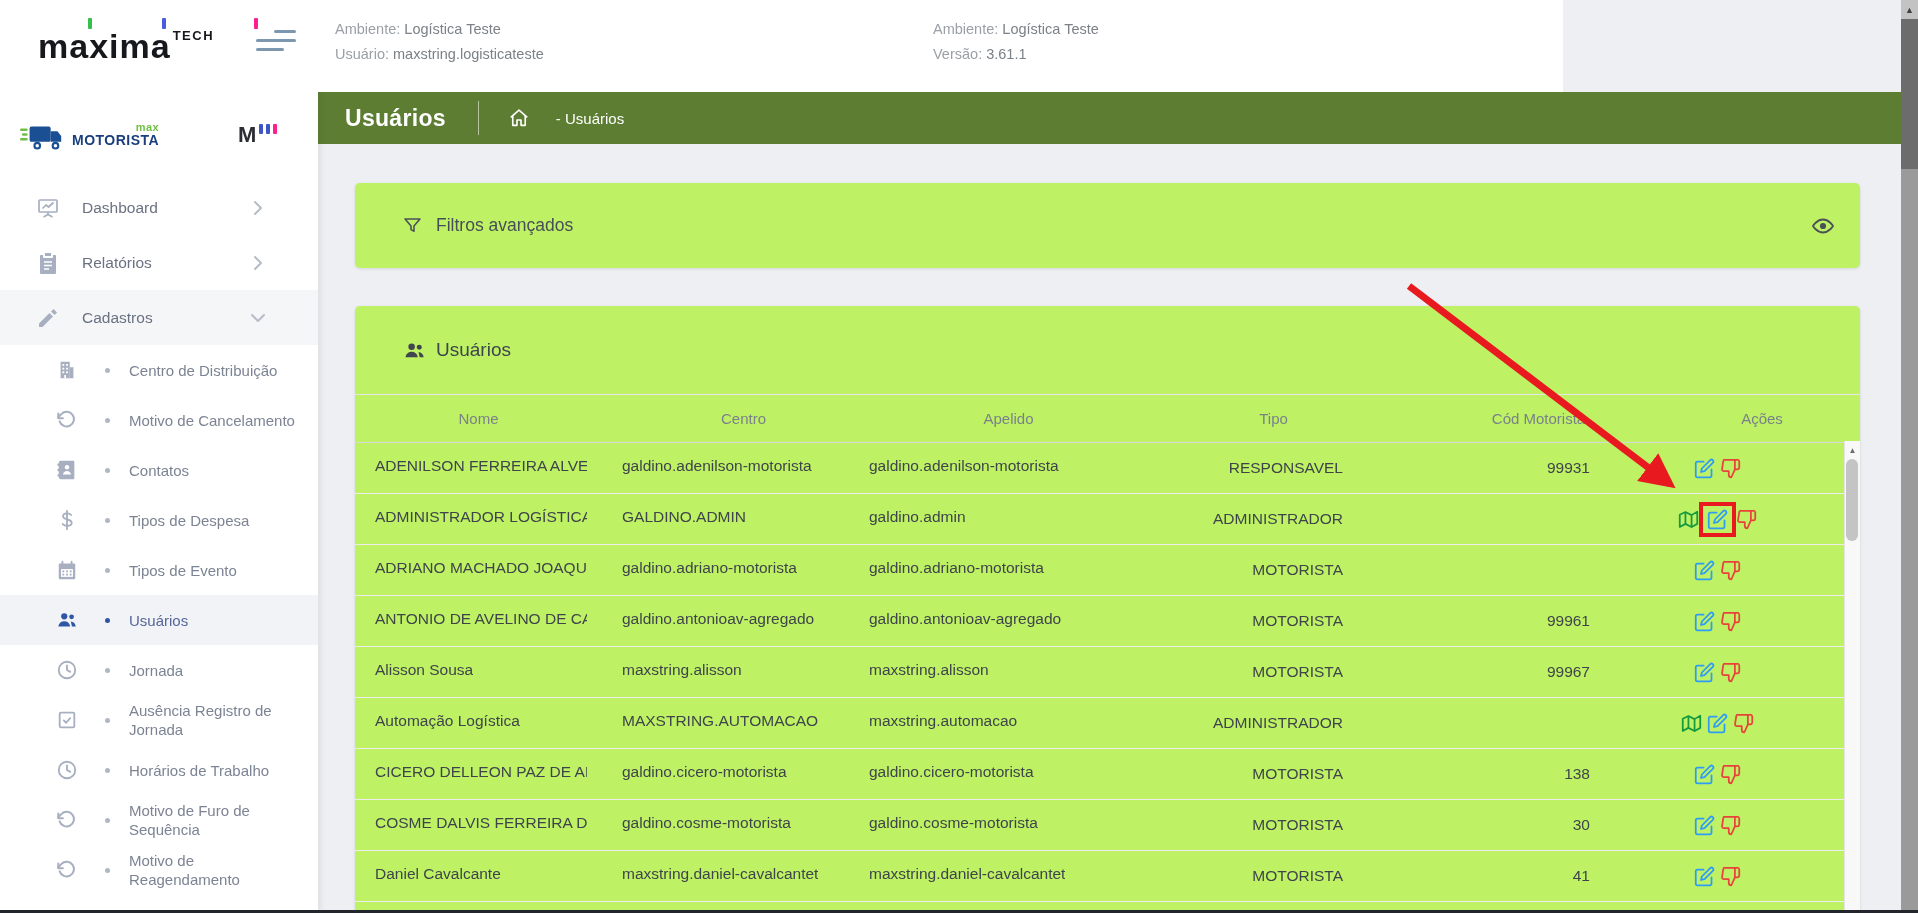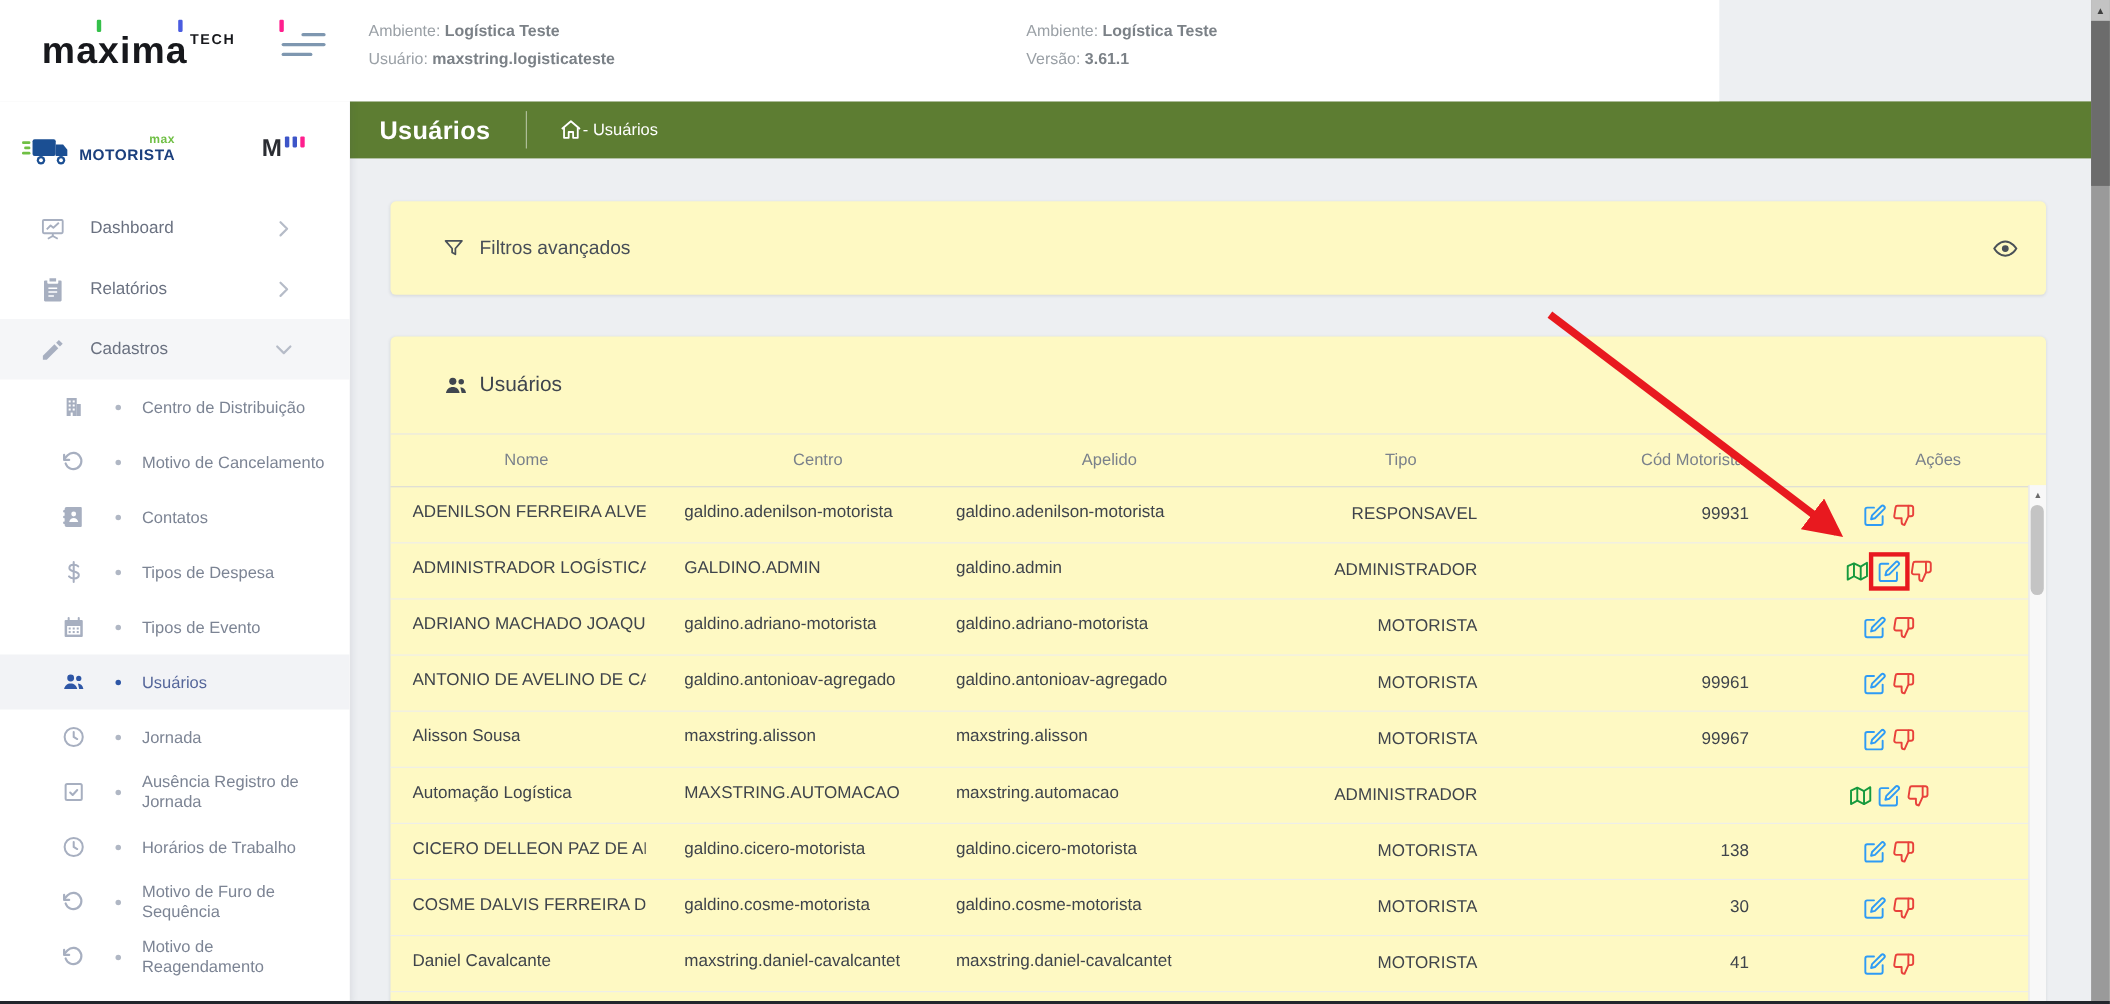--- a/index.html
+++ b/index.html
@@ -19,21 +19,21 @@
   .tick{position:absolute;width:4px;height:11px;border-radius:1px;top:-8px;}
   .tick.green{left:50px;background:#35c04a;}
   .tick.blue{left:124px;background:#4a5ce0;}
   .tick.pink{left:216px;background:#ff1f8e;}
   .hamburger{position:absolute;left:256px;top:30px;width:40px;height:26px;cursor:pointer;}
   .hamburger i{display:block;height:3px;border-radius:2px;background:#7e97b0;margin-bottom:6px;}
   .hamburger i:nth-child(1){width:22px;margin-left:18px;}
   .hamburger i:nth-child(2){width:40px;}
   .hamburger i:nth-child(3){width:28px;}
   .info-block{position:absolute;top:17px;font-size:14.5px;line-height:25px;color:#9aa0a6;}
-  .info-block b{color:#7b8187;font-weight:700;}
+  .info-block b{color:#7b8187;font-weight:400;}
   .info-left{left:335px;}
   .info-mid{left:933px;}
   .top-icons{position:absolute;right:0;top:0;height:92px;}
 
   
   .page-scroll{position:absolute;right:0;top:0;width:17px;height:913px;background:#9a9a9a;z-index:40;}
   .page-scroll .btn{position:absolute;top:0;left:0;width:17px;height:19px;background:#c3c3c3;color:#3f3f3f;
                     font-size:9px;display:flex;align-items:center;justify-content:center;}
   .page-scroll .thumb{position:absolute;top:19px;left:0;width:17px;height:150px;background:#6c6c6c;}
 
@@ -62,23 +62,23 @@
   .menu-item.active{background:#f2f3f6;color:#2e56a6;}
   .menu-item.active .mlabel{color:#55669a;}
   .menu-item.active .bullet{background:#2e56a6;}
 
   
   .main{position:absolute;left:318px;top:92px;right:17px;bottom:0;overflow:hidden;}
   .greenbar{position:absolute;left:0;top:0;right:0;height:52px;background:#5d7d32;display:flex;align-items:center;}
   .page-title{color:#fff;font-size:23px;font-weight:700;margin-left:27px;letter-spacing:.3px;}
   .gb-divider{width:1px;height:34px;background:rgba(255,255,255,.55);margin-left:32px;}
   .gb-home{width:22px;height:22px;margin-left:29px;cursor:pointer;}
-  .breadcrumb{color:#fff;font-size:15px;}
-
-  .card{background:#fef9c3;border-radius:5px;box-shadow:0 1px 3px rgba(40,50,60,.12);position:absolute;}
+  .breadcrumb{color:#fff;font-size:15px;margin-left:26px;}
+
+  .card{background:#bef264;border-radius:5px;box-shadow:0 1px 3px rgba(40,50,60,.12);position:absolute;}
   .filter-card{left:37px;right:41px;top:91px;height:85px;cursor:pointer;}
   .filter-head{display:flex;align-items:center;height:100%;}
   .funnel{width:21px;height:21px;margin-left:47px;}
   .filter-title{font-size:17.5px;color:#474e57;margin-left:13px;}
   .eye-btn{position:absolute;right:25px;top:31px;width:24px;height:24px;cursor:pointer;}
 
   .table-card{left:37px;right:41px;top:214px;height:760px;}
   .card-title{height:88px;display:flex;align-items:center;padding-left:48px;}
   .ct-icon{width:23px;height:23px;color:#40464f;}
   .ct-text{font-size:19px;color:#3f454e;margin-left:10px;}

